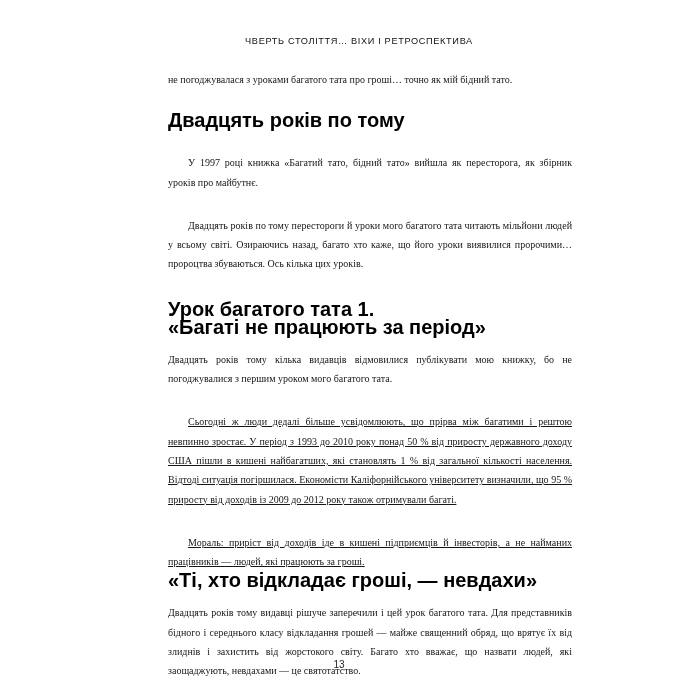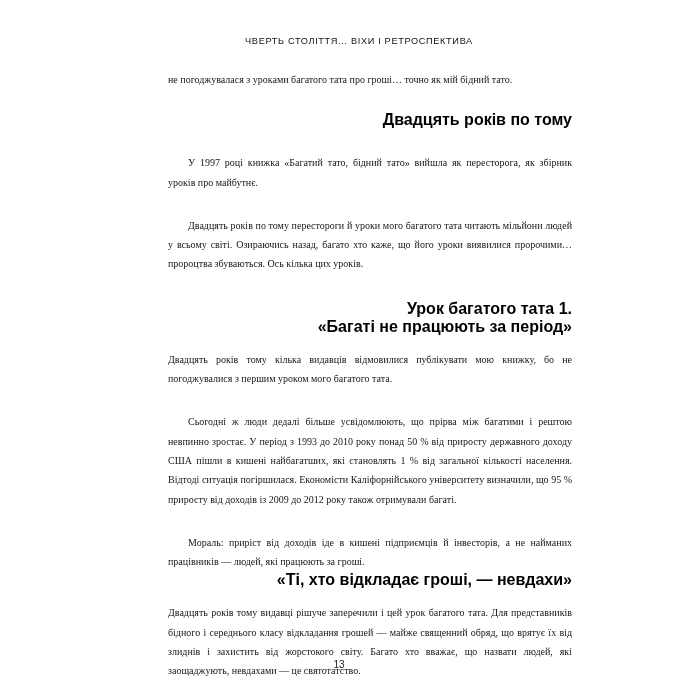--- a/index.html
+++ b/index.html
@@ -42,32 +42,32 @@
     text-align: justify;
     text-justify: inter-word;
     hyphens: manual;
     color: #161616;
   }
   p.indent {
     text-indent: 20px;
     margin-top: 24px;
   }
   .section-head {
-    text-align: right;
+    text-align: left;
     font-family: "Liberation Sans", sans-serif;
     font-weight: bold;
-    font-size: 16px;
+    font-size: 20px;
     line-height: 18px;
     color: #000000;
     margin: 0;
   }
   .head-space-top { margin-top: 22px; }
   .head-space-bottom { margin-bottom: 14px; }
   .head-space-top-lg { margin-top: 26px; }
-  .para-space { margin-top: 3px; }
+  .para-space { margin-top: 3px; text-decoration: underline; }
   .folio {
     position: absolute;
     left: 0;
     right: 0;
     bottom: 30px;
     text-align: center;
     font-family: "Liberation Sans", sans-serif;
     font-size: 10px;
     color: #222222;
     margin-left: -22px;

